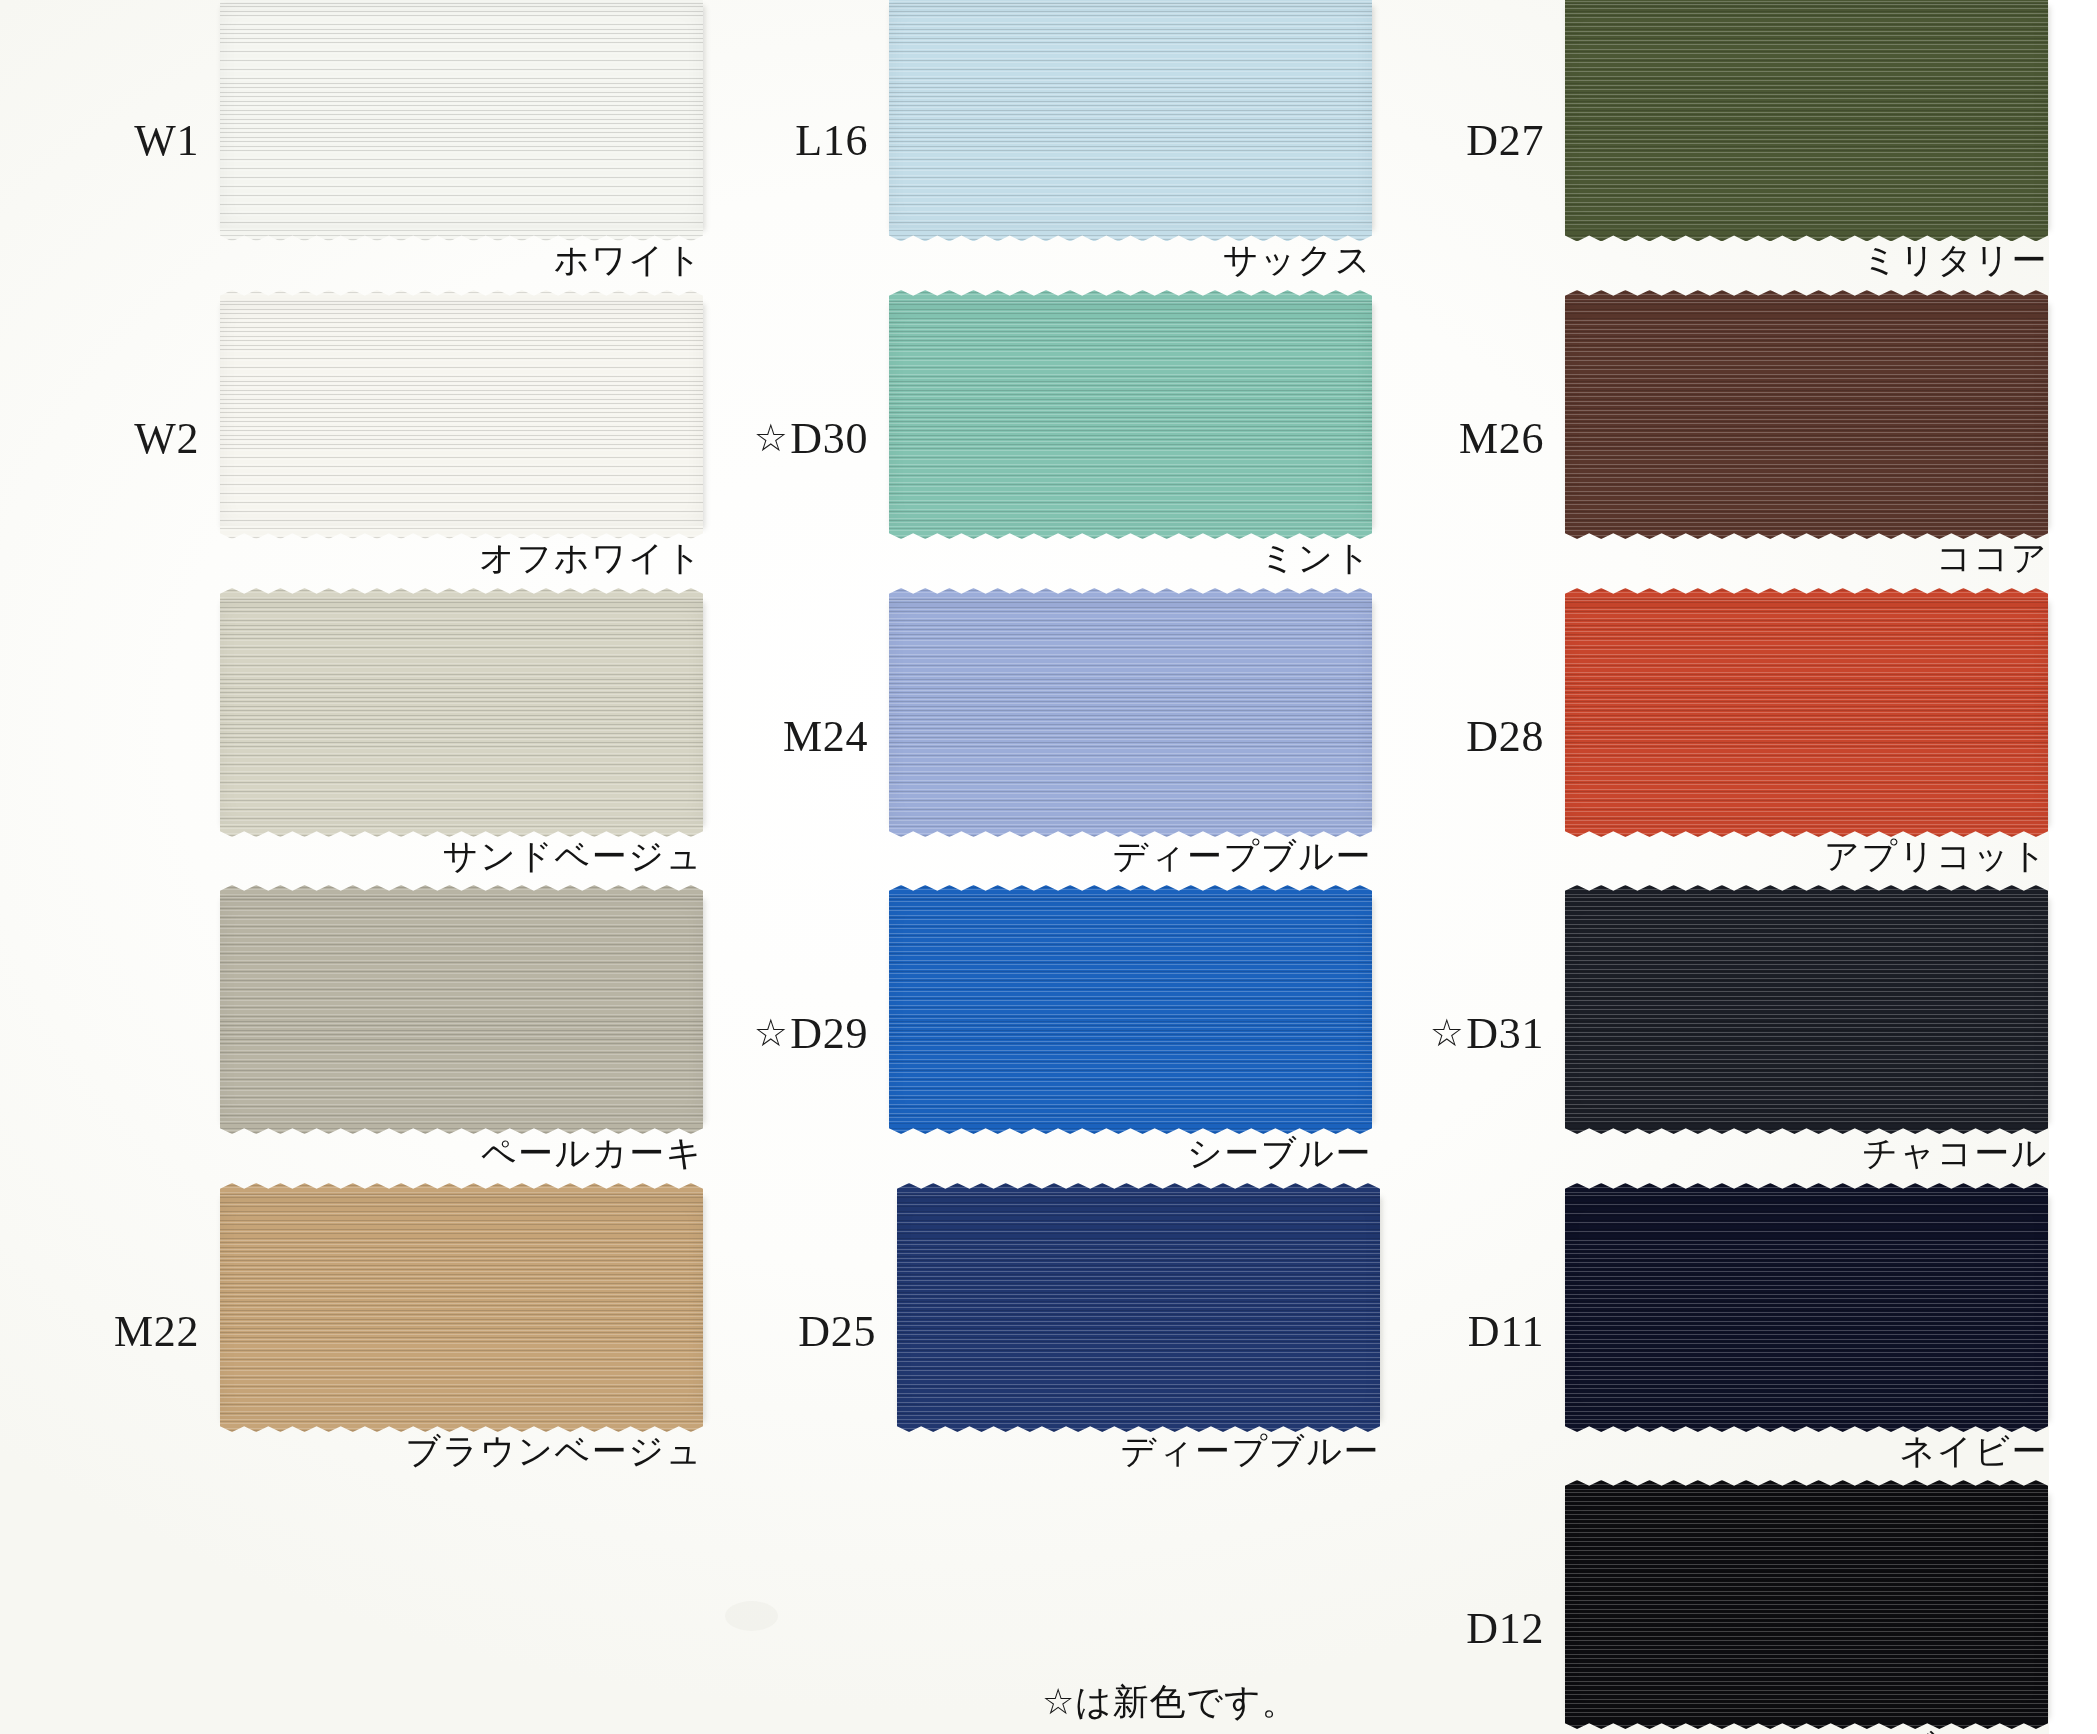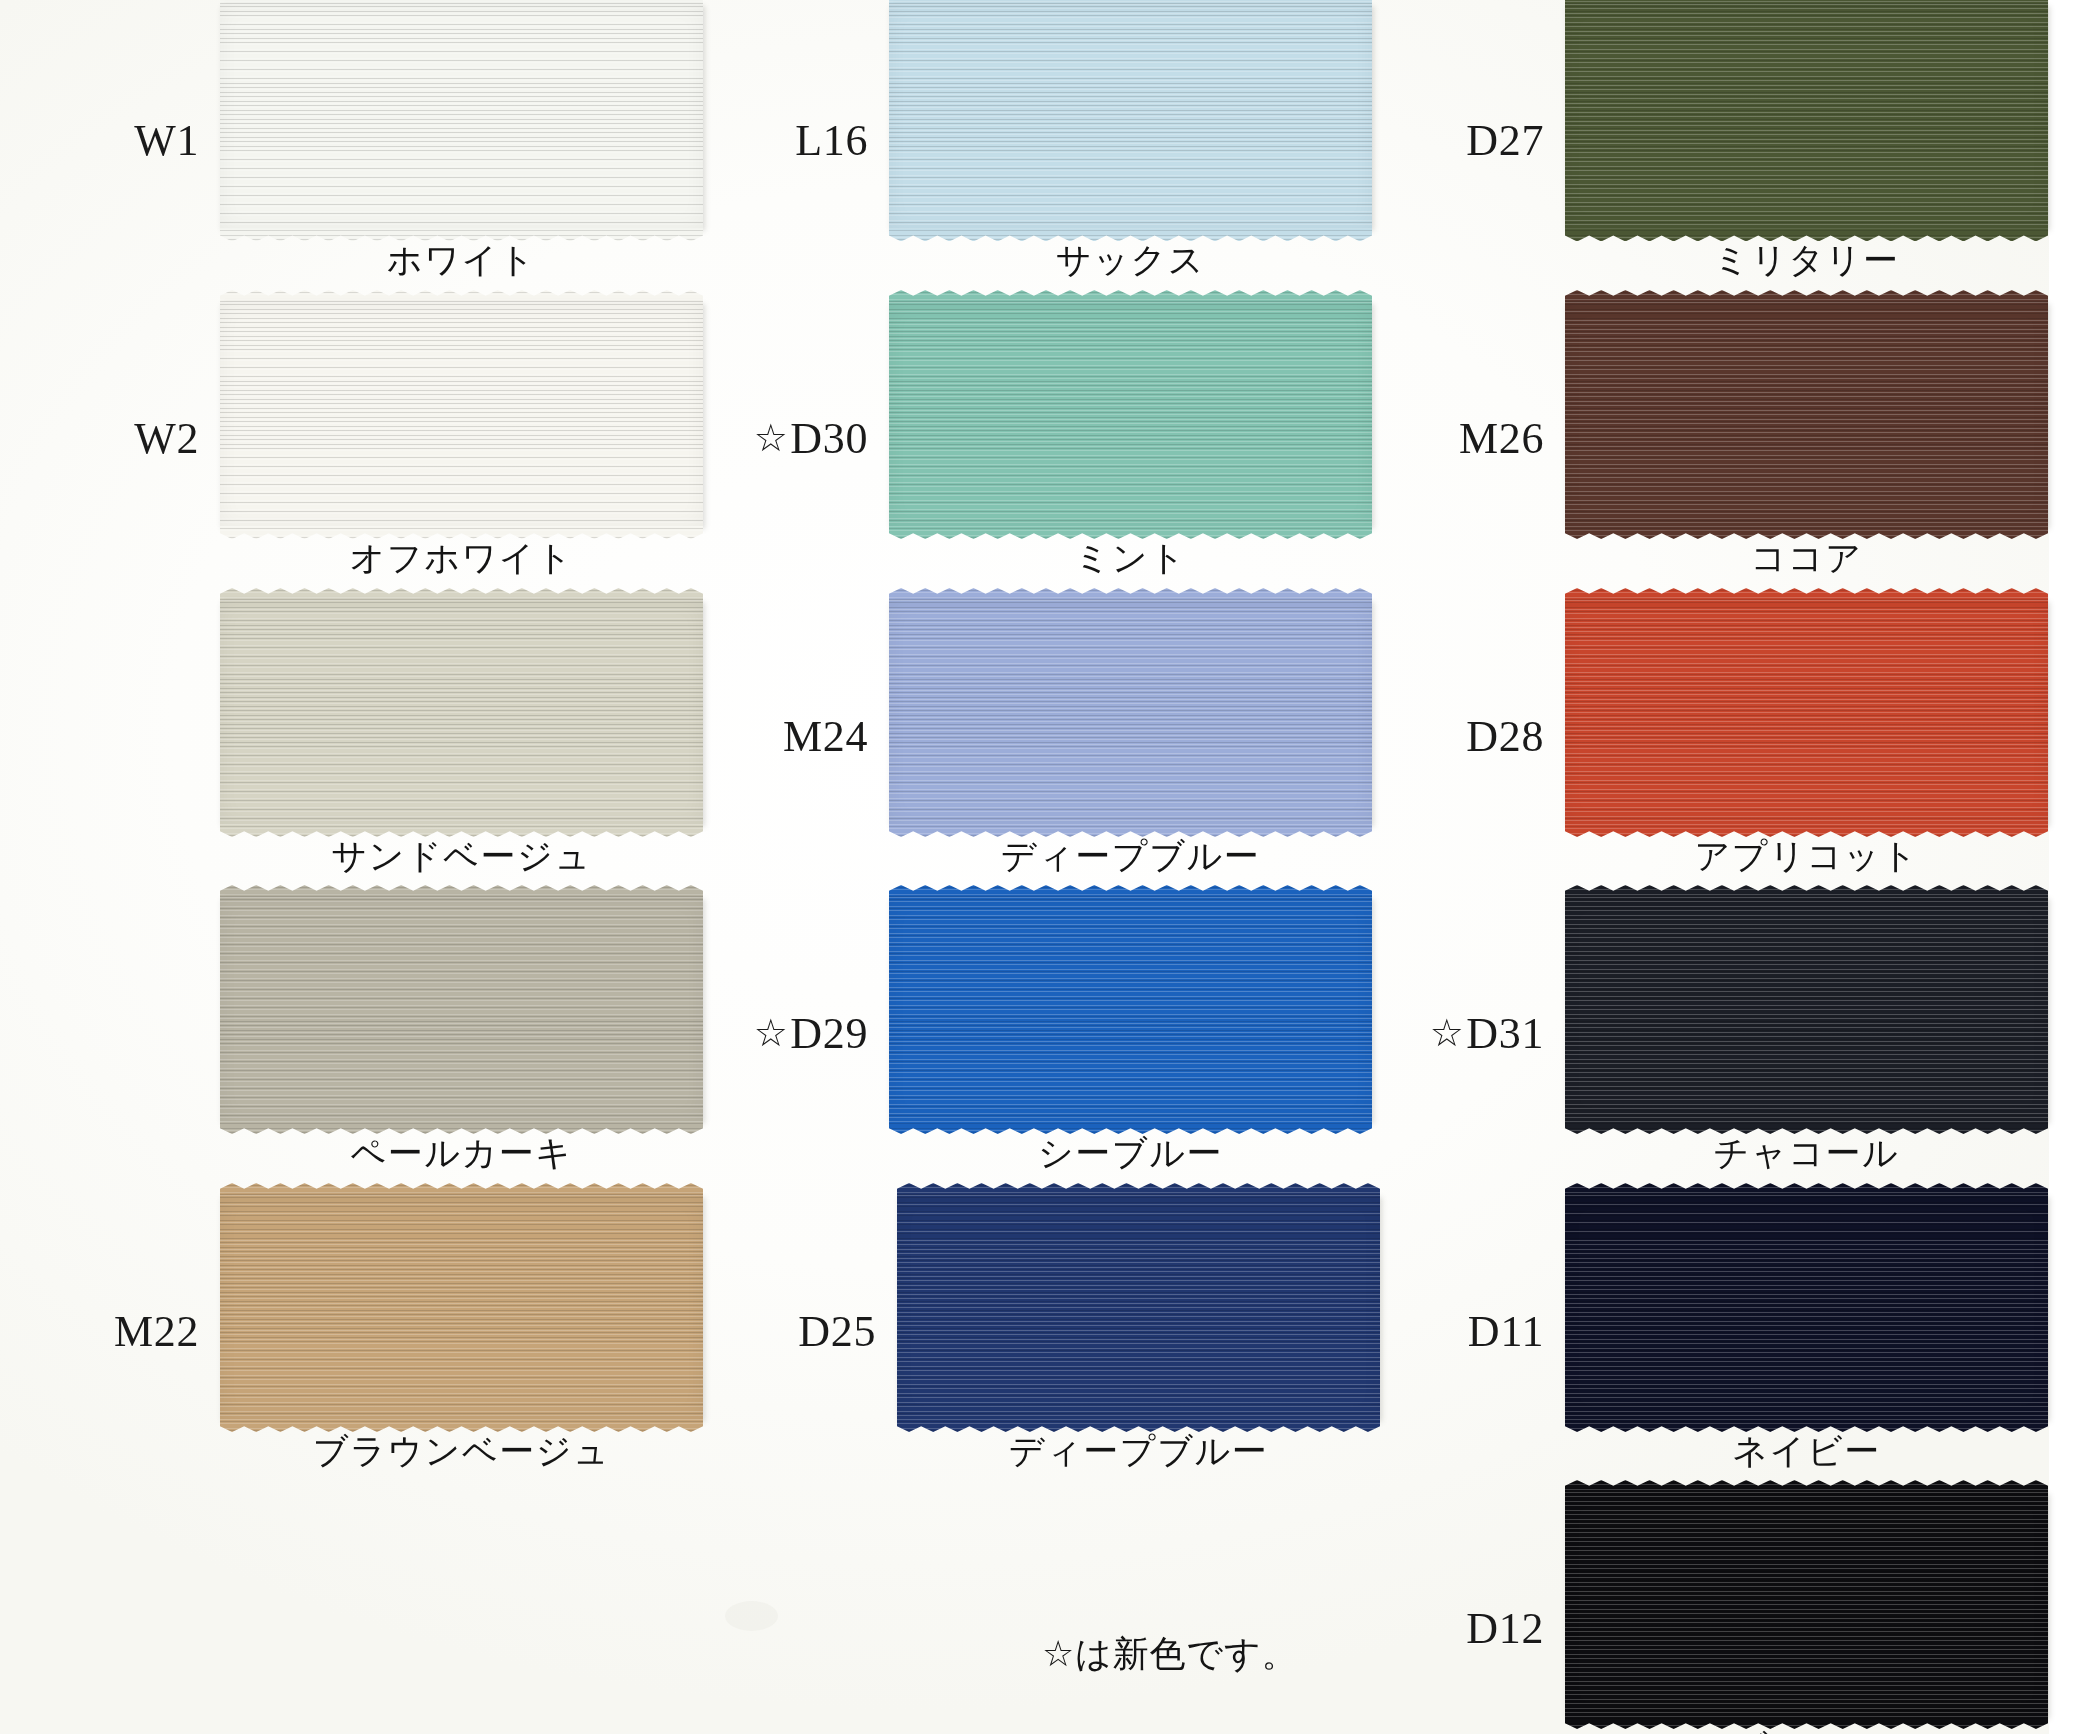--- a/index.html
+++ b/index.html
@@ -139,34 +139,34 @@
       100% 0%
     );
   }
 
   
   .cname {
     position: absolute;
     left: 205px;
     top: 249px;
     width: 483px;
-    text-align: center;
+    text-align: right;
     font-size: 35px;
     line-height: 1.1;
     color: #141414;
     font-family: "DejaVu Sans", "Liberation Sans", sans-serif;
     letter-spacing: 1.5px;
     white-space: nowrap;
   }
 
   
   #footnote {
     position: absolute;
     left: 1042px;
-    top: 1630px;
+    top: 1678px;
     font-size: 36px;
     color: #141414;
     font-family: "DejaVu Sans", "Liberation Sans", sans-serif;
     letter-spacing: 0.8px;
     white-space: nowrap;
   }
 
   
   .blemish {
     position: absolute;

